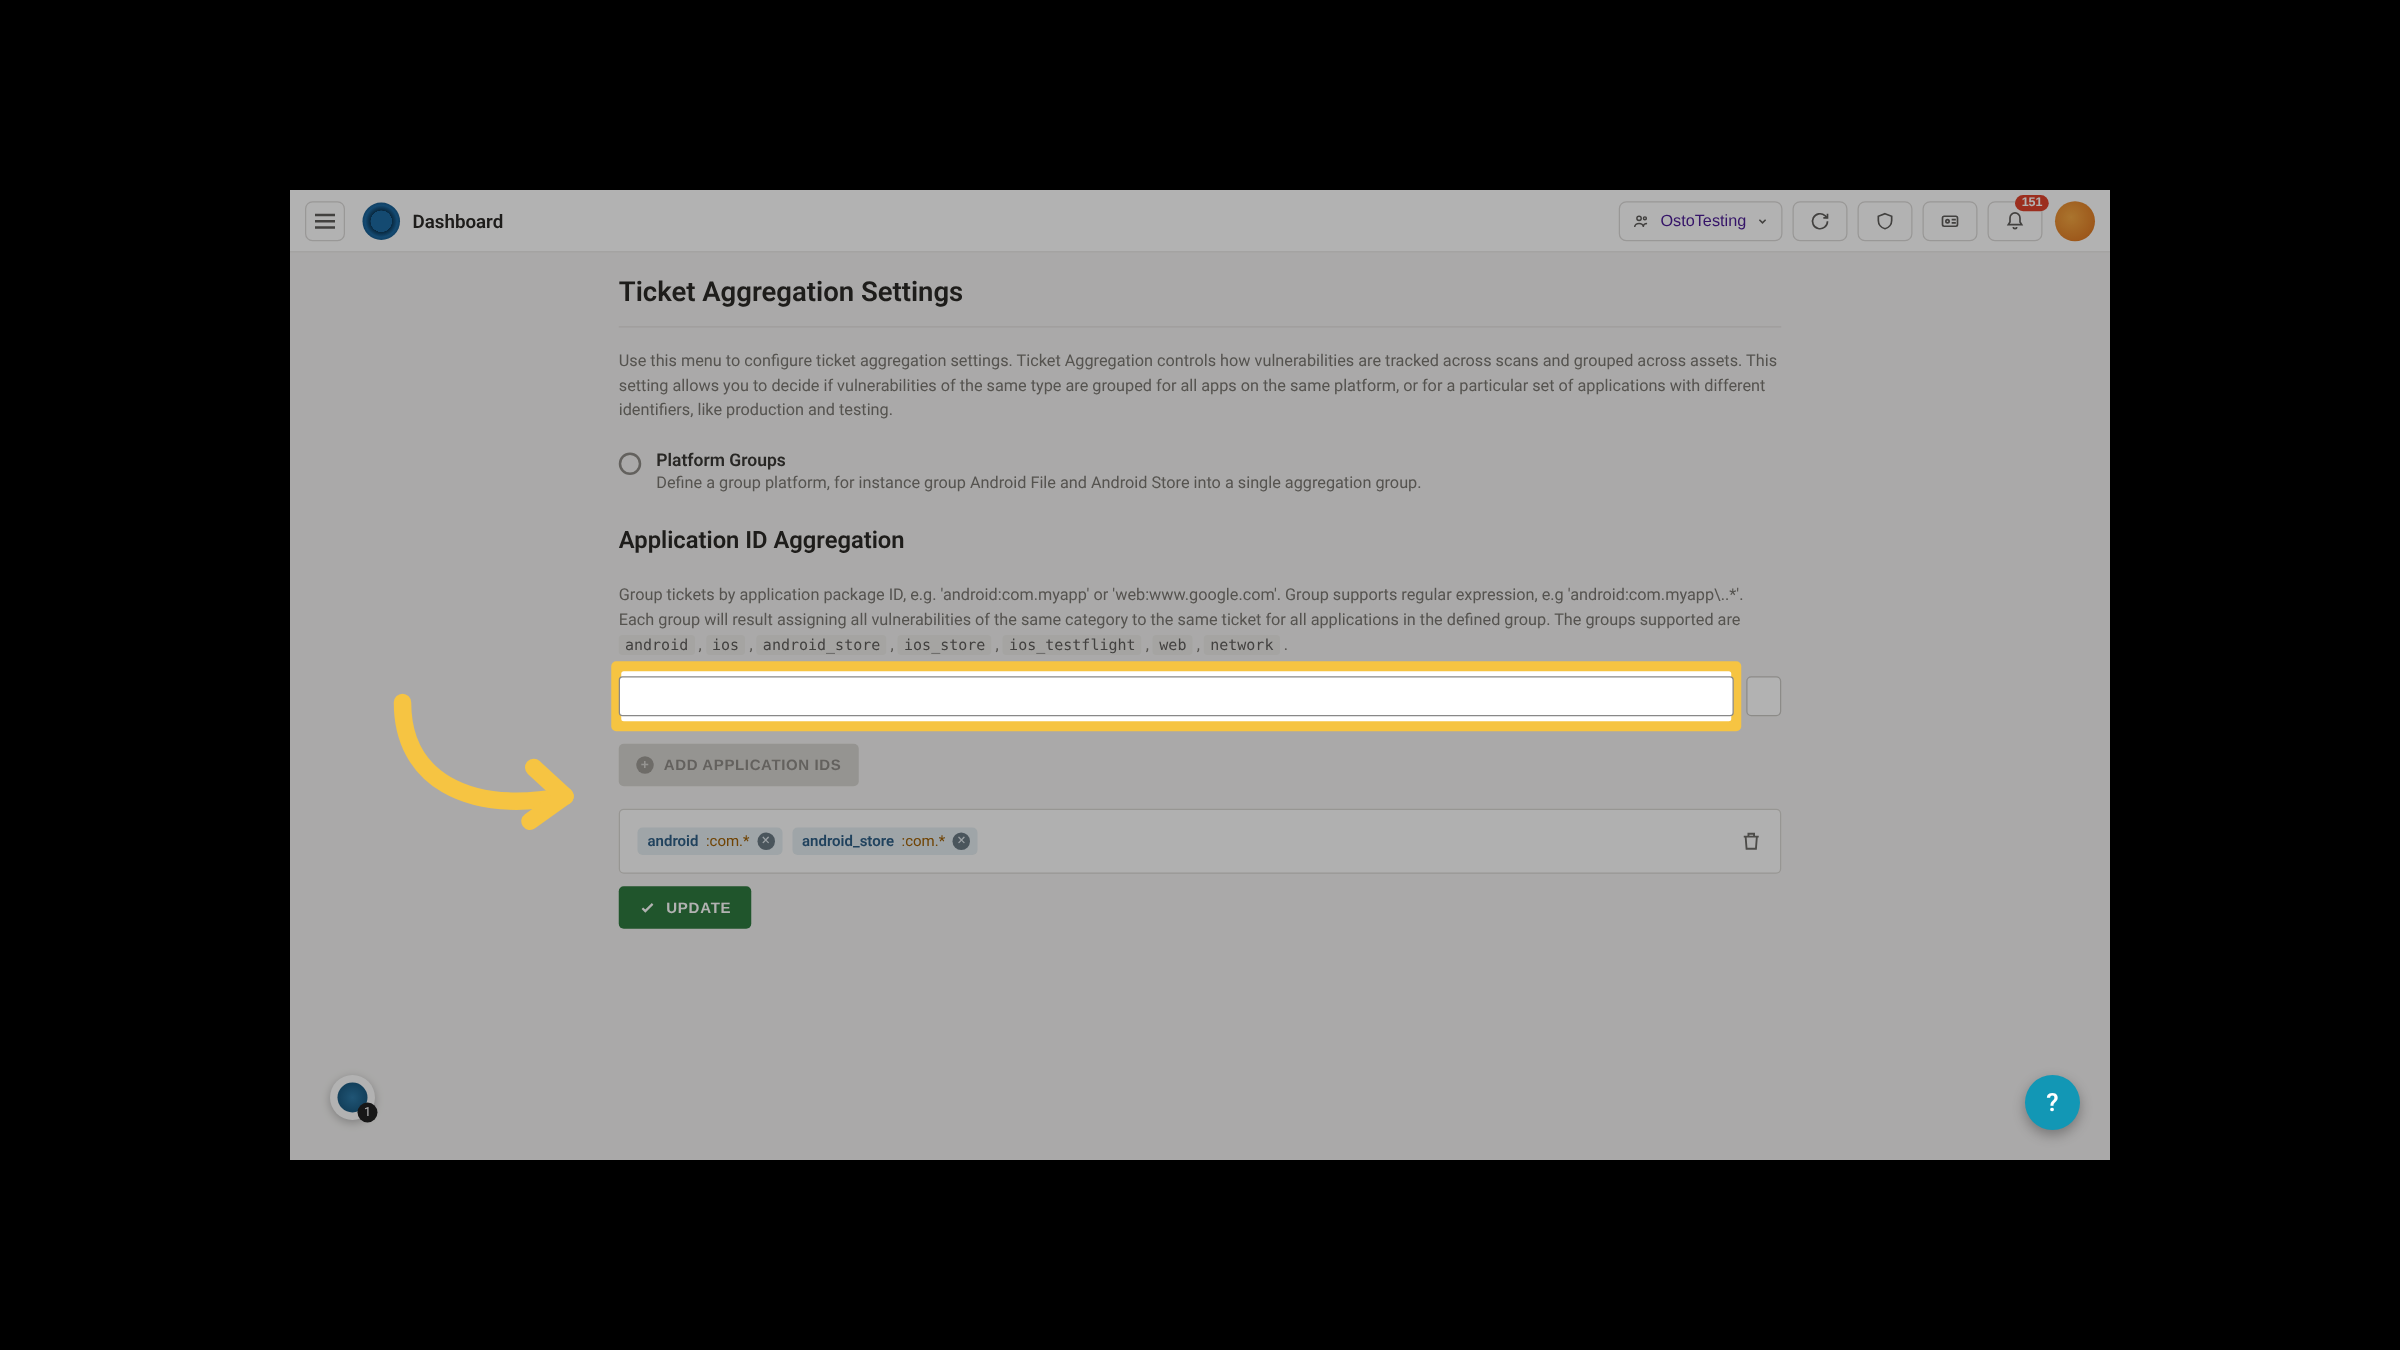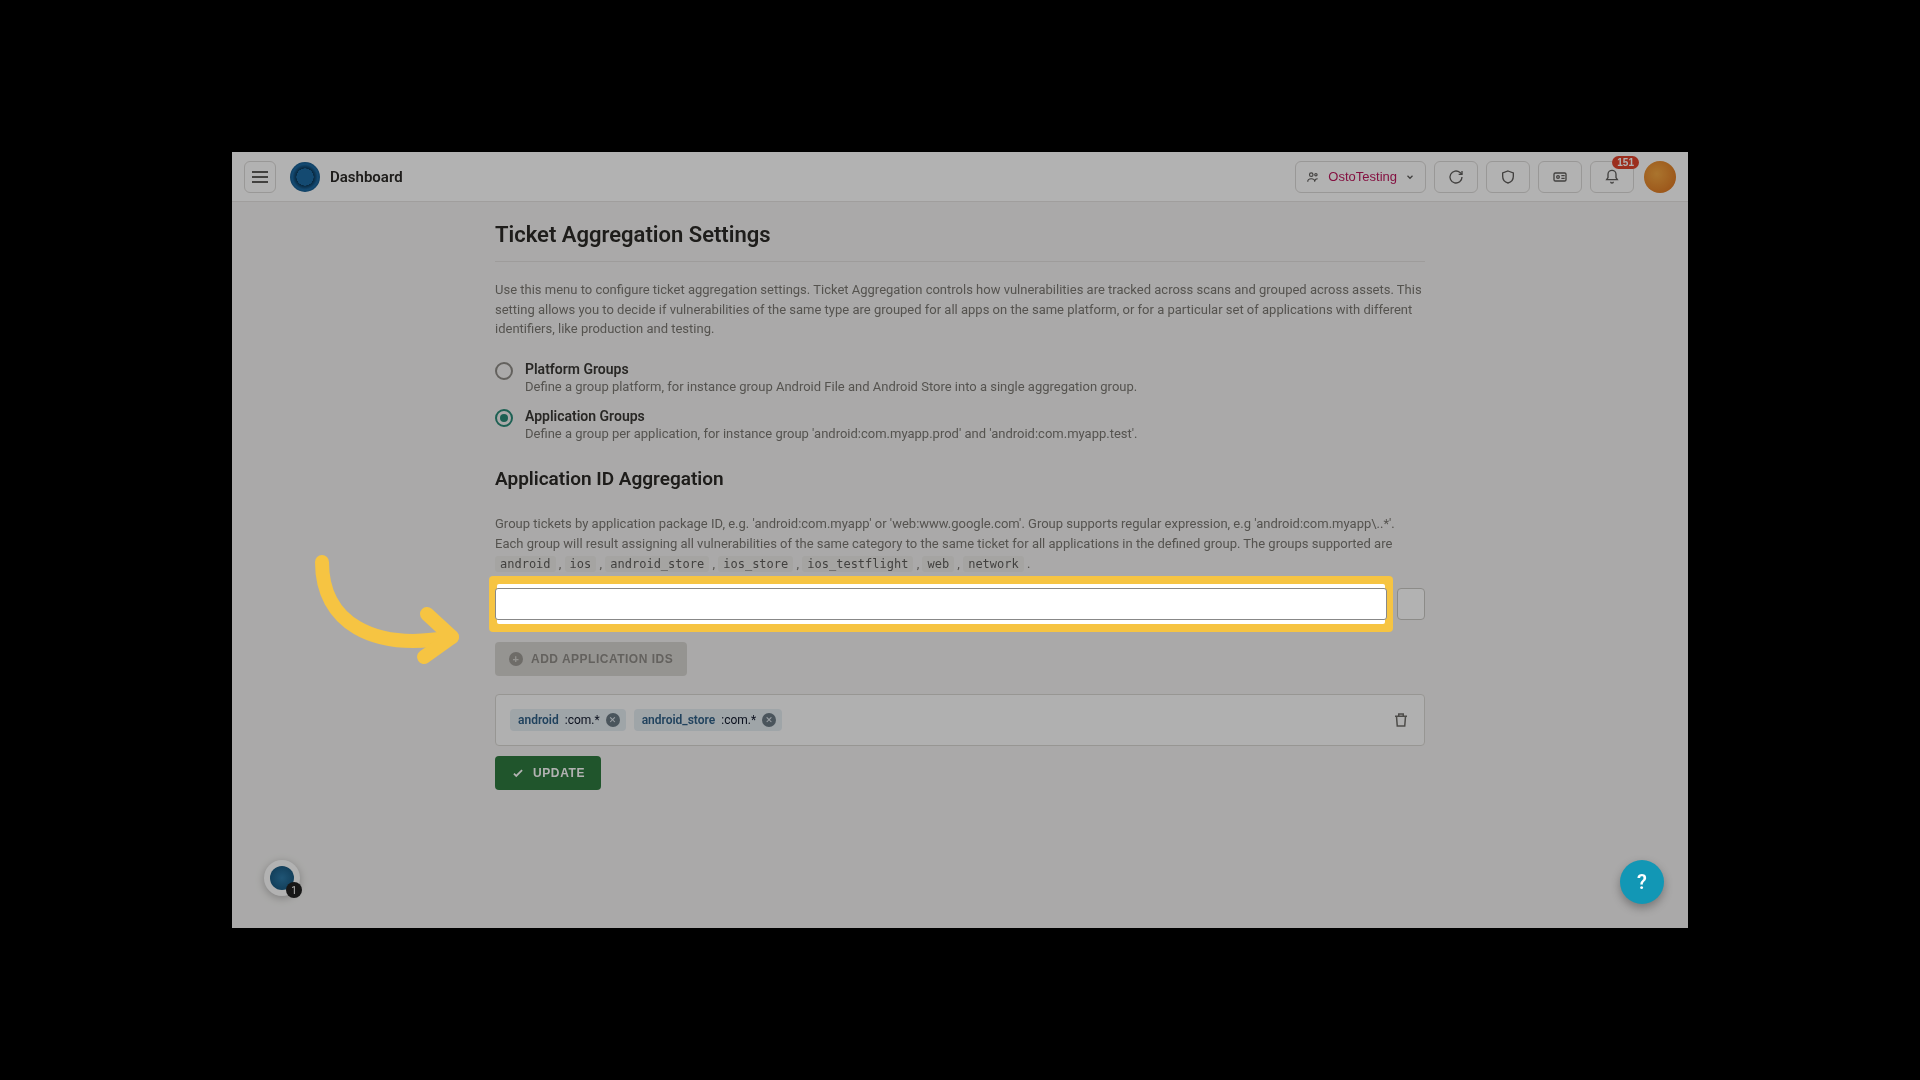--- a/index.html
+++ b/index.html
@@ -12,21 +12,21 @@
 
   
   .topbar { height: 50px; background: #fff; border-bottom: 1px solid #e5e3e1; display: flex; align-items: center; padding: 0 12px; }
   .menu-btn { width: 32px; height: 32px; border: 1px solid #dcdad8; border-radius: 6px; display:flex; align-items:center; justify-content:center; background:#fff; cursor:pointer; }
   .hamburger { width:16px; height:2px; background:#5f5d5b; position:relative; }
   .hamburger::before, .hamburger::after { content:""; position:absolute; left:0; width:16px; height:2px; background:#5f5d5b; }
   .hamburger::before { top:-5px; } .hamburger::after { top:5px; }
   .logo { width:30px; height:30px; border-radius:50%; background: radial-gradient(circle, #1d6aa3 0%, #1d6aa3 40%, #0d3b5c 41%, #1d6aa3 60%, #0d3b5c 100%); margin: 0 10px 0 14px; }
   .app-title { font-size: 15px; font-weight: 600; color:#2c2a27; }
   .spacer { flex:1; }
-  .pill { height:32px; border:1px solid #dcdad8; border-radius:6px; display:flex; align-items:center; padding:0 10px; gap:8px; background:#fff; cursor:pointer; font-size:13px; color:#be185d; }
+  .pill { height:32px; border:1px solid #dcdad8; border-radius:6px; display:flex; align-items:center; padding:0 10px; gap:8px; background:#fff; cursor:pointer; font-size:13px; color:#4c1d95; }
   .iconbtn { width:44px; height:32px; border:1px solid #dcdad8; border-radius:6px; display:flex; align-items:center; justify-content:center; background:#fff; cursor:pointer; margin-left:8px; position:relative; }
   .bell-badge { position:absolute; top:-6px; right:-6px; background:#e0432c; color:#fff; font-size:10px; border-radius:8px; padding:1px 5px; font-weight:600; }
   .avatar { width:32px; height:32px; border-radius:50%; background: radial-gradient(circle at 40% 40%, #f4a742, #d96f1d); margin-left:10px; cursor:pointer; }
   svg { display:block; }
 
   
   .content { padding: 20px 0 0 0; display:flex; justify-content:center;align-items:center; }
   .panel { width: 930px; }
   .h1 { font-size: 22px; font-weight: 600; color:#2c2a27; margin-bottom: 14px; }
   .divider { border-bottom:1px solid #e2e0de; margin-bottom:18px; }
@@ -49,21 +49,21 @@
   .highlight-inner { position:absolute; inset:8px; background:#fff; border-radius:2px; }
   .txtfield { position:relative; z-index:60; width:100%; height:32px; border:1px solid #888; background:#fff; border-radius:3px; padding:0 10px; font-size:13px; }
   .clearbtn { width:28px; height:32px; border:1px solid #c9c7c3; border-radius:4px; background:#fff; }
 
   .add-btn { margin-top:22px; display:inline-flex; align-items:center; gap:8px; background:#d6d4d0; color:#8f8c87; font-size:12px; font-weight:600; letter-spacing:0.5px; padding:10px 14px; border-radius:4px; border:none; cursor:not-allowed; }
   .plus-circ { width:14px; height:14px; border-radius:50%; background:#9e9b96; color:#d6d4d0; display:flex; align-items:center; justify-content:center; font-size:11px; font-weight:700; }
 
   .chipcard { margin-top:18px; border:1px solid #d9d7d3; border-radius:4px; padding:14px 14px; display:flex; align-items:center; gap:8px; background:#fdfdfc; }
   .chip { display:inline-flex; align-items:center; background:#e4ecf1; border-radius:4px; padding:4px 6px 4px 8px; font-size:12px; gap:6px; }
   .chip b { color:#2f5f86; font-weight:600; }
-  .chip span { color:#0f172a; }
+  .chip span { color:#a16207; }
   .chip .x { width:14px; height:14px; border-radius:50%; background:#6b7a85; color:#e4ecf1; display:flex; align-items:center; justify-content:center; font-size:9px; cursor:pointer; }
   .trash { margin-left:auto; cursor:pointer; color:#6f6d69; }
 
   .update { margin-top:10px; background:#2f7a3f; color:#fff; border:none; border-radius:4px; padding:10px 16px; font-size:12px; font-weight:600; letter-spacing:0.6px; display:inline-flex; align-items:center; gap:8px; cursor:pointer; }
 
   
   .bl { position:absolute; left:32px; bottom:32px; width:36px; height:36px; border-radius:50%; background:#fff; box-shadow:0 2px 8px rgba(0,0,0,0.25); display:flex; align-items:center; justify-content:center; }
   .bl-inner { width:24px; height:24px; border-radius:50%; background: radial-gradient(circle, #2e7aa8 0%, #144f74 100%); }
   .bl-badge { position:absolute; bottom:-2px; right:-2px; width:16px; height:16px; border-radius:50%; background:#222; color:#fff; font-size:10px; display:flex; align-items:center; justify-content:center; }
 
@@ -132,27 +132,20 @@
         <div class="divider"></div>
         <div class="desc">Use this menu to configure ticket aggregation settings. Ticket Aggregation controls how vulnerabilities are tracked across scans and grouped across assets. This setting allows you to decide if vulnerabilities of the same type are grouped for all apps on the same platform, or for a particular set of applications with different identifiers, like production and testing.</div>
 
         <div class="radio-row">
           <div class="radio unselected"></div>
           <div>
             <div class="radio-lbl">Platform Groups</div>
             <div class="radio-sub">Define a group platform, for instance group Android File and Android Store into a single aggregation group.</div>
           </div>
         </div>
-        <div class="radio-row">
-          <div class="radio selected"></div>
-          <div>
-            <div class="radio-lbl">Application Groups</div>
-            <div class="radio-sub">Define a group per application, for instance group 'android:com.myapp.prod' and 'android:com.myapp.test'.</div>
-          </div>
-        </div>
 
         <div class="h2">Application ID Aggregation</div>
         <div class="sub">
           <span>Group tickets by application package ID, e.g. 'android:com.myapp' or 'web:www.google.com'. Group supports regular expression, e.g 'android:com.myapp\..*'. Each group will result assigning all vulnerabilities of the same category to the same ticket for all applications in the defined group. The groups supported are</span>
           <code class="tag">android</code> ,
           <code class="tag">ios</code> ,
           <code class="tag">android_store</code> ,
           <code class="tag">ios_store</code> ,
           <code class="tag">ios_testflight</code> ,
           <code class="tag">web</code> ,

